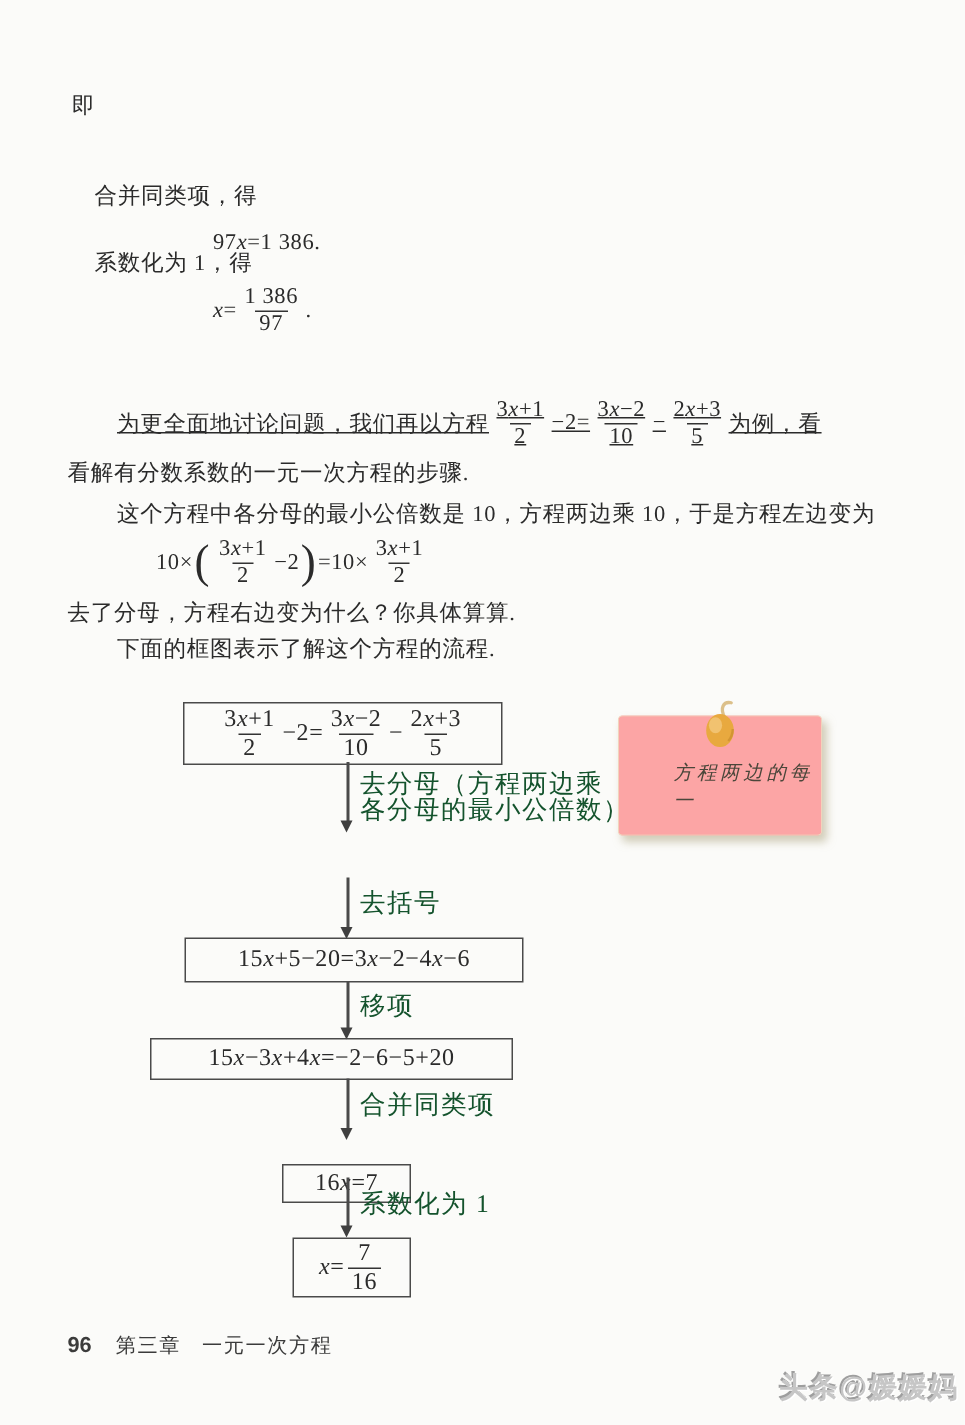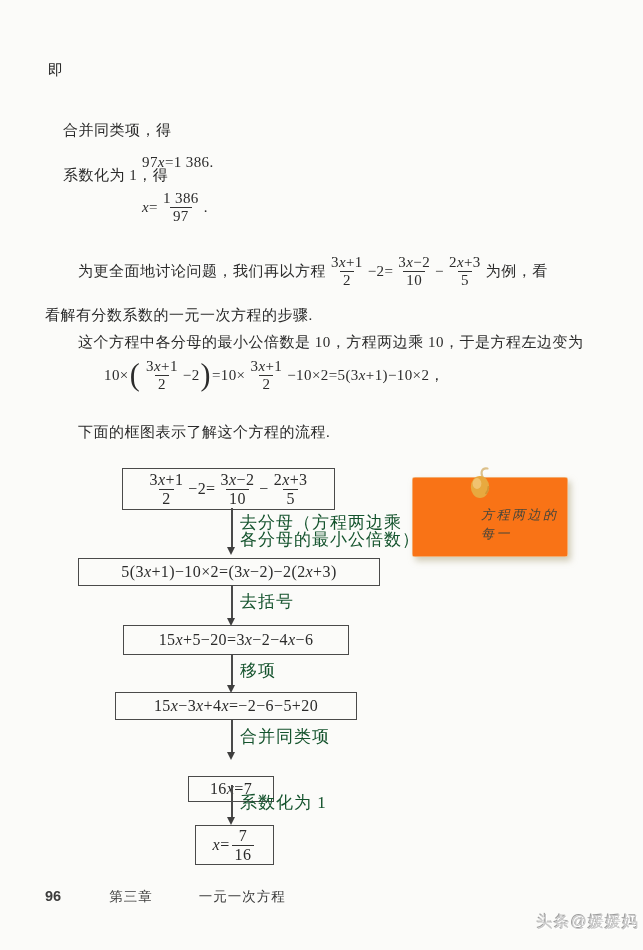--- a/index.html
+++ b/index.html
@@ -29,41 +29,40 @@
   .fc-box .math{font-size:16px;}
   .vline{position:absolute;width:1.6px;background:#4a4a4a;}
   .arrowhead{
     position:absolute;width:0;height:0;
     border-left:4.5px solid transparent;border-right:4.5px solid transparent;
     border-top:8px solid #3f3f3f;
   }
   .steplabel{position:absolute;font-size:17px;color:#14532d;letter-spacing:1px;line-height:17px;white-space:nowrap;}
   
   #note{
-    position:absolute;left:412px;top:477px;width:124px;height:80px;
-    background:#f97316;border-radius:3px;
+    position:absolute;left:412px;top:477px;width:136px;height:80px;
+    background:#fca5a5;border-radius:3px;
     box-shadow:3px 4px 6px rgba(175,165,130,.55), 0 0 0 .5px #eee3c4 inset;
-    padding-left:32px;
   }
   #note .pin{position:absolute;left:55px;top:-12px;}
   #note .ntext{
     margin-top:28px;font-size:13px;line-height:19px;
     font-style:italic;color:#4a463a;letter-spacing:2.5px;
   }
   #note .nline1{padding-left:37px;}
   #note .nline2{padding-left:8px;}
   
-  #footer{position:absolute;left:45px;top:888px;display:flex;align-items:baseline;font-size:13.5px;color:#3b3b3b;gap:32px;}
+  #footer{position:absolute;left:45px;top:888px;display:flex;align-items:baseline;font-size:13.5px;color:#3b3b3b;}
   #footer .pgnum{font-weight:bold;font-size:14.5px;margin-right:16px;font-family:"Liberation Sans","DejaVu Sans",sans-serif;}
   #footer .chap{margin-right:14px;letter-spacing:1px;}
   #footer .btitle{letter-spacing:1px;}
   
   #watermark{
     position:absolute;right:4px;top:912px;
-    font-size:16px;font-weight:normal;letter-spacing:1px;
+    font-size:19px;font-weight:bold;letter-spacing:1px;
     color:#c6c6c6;
     text-shadow:1px 1px 0 #ffffff,-1px -1px 0 #9e9e9e;
     font-family:"Liberation Sans","DejaVu Sans",sans-serif;
   }
 </style>
 </head>
 <body>
 
 <div id="page">
 
@@ -78,21 +77,21 @@
 
   <div class="abs eqrow math" style="left:142px;top:190px;">
     <span><i>x</i>=</span>
     <span class="frac">
       <span class="fnum">1 386</span>
       <span class="fden">97</span>
     </span>
     <span>.</span>
   </div>
 
-  <div class="abs eqrow cjk" style="left:78px;top:250px;height:42px;">
+  <div class="abs eqrow cjk" style="left:78px;top:261px;height:42px;text-decoration:underline;">
     <span>为更全面地讨论问题，我们再以方程</span>
     <span class="frac math">
       <span class="fnum">3<i>x</i>+1</span>
       <span class="fden">2</span>
     </span>
     <span class="math">−2=</span>
     <span class="frac math">
       <span class="fnum">3<i>x</i>−2</span>
       <span class="fden">10</span>
     </span>
@@ -115,23 +114,23 @@
       <span class="fnum">3<i>x</i>+1</span>
       <span class="fden">2</span>
     </span>
     <span>−2</span>
     <span class="bigparen">)</span>
     <span>=10×</span>
     <span class="frac">
       <span class="fnum">3<i>x</i>+1</span>
       <span class="fden">2</span>
     </span>
-    <span>−10×2=5(3<i>x</i>+1)−10×2，</span>
-  </div>
-
+  </div>
+
+  <div class="abs cjk" style="left:45px;top:399px;">去了分母，方程右边变为什么？你具体算算.</div>
   <div class="abs cjk" style="left:78px;top:423px;">下面的框图表示了解这个方程的流程.</div>
 
   <div class="fc-box" style="left:122px;top:468px;width:211px;height:40px;">
     <span class="eqrow math">
       <span class="frac">
         <span class="fnum">3<i>x</i>+1</span>
         <span class="fden">2</span>
       </span>
       <span>−2=</span>
       <span class="frac">
@@ -146,37 +145,34 @@
     </span>
   </div>
 
   <div class="vline" style="left:231px;top:508px;height:40px;"></div>
   <div class="arrowhead" style="left:227px;top:547px;"></div>
   <div class="steplabel" style="left:240px;top:514px;">
     <div>去分母（方程两边乘</div>
     <div>各分母的最小公倍数）</div>
   </div>
 
-  <div class="fc-box" style="left:78px;top:558px;width:300px;height:26px;">
-    <span class="math">5(3<i>x</i>+1)−10×2=(3<i>x</i>−2)−2(2<i>x</i>+3)</span>
-  </div>
 
   <div class="vline" style="left:231px;top:585px;height:34px;"></div>
   <div class="arrowhead" style="left:227px;top:618px;"></div>
   <div class="steplabel" style="left:240px;top:593px;">去括号</div>
 
   <div class="fc-box" style="left:123px;top:625px;width:224px;height:28px;">
     <span class="math">15<i>x</i>+5−20=3<i>x</i>−2−4<i>x</i>−6</span>
   </div>
 
   <div class="vline" style="left:231px;top:654px;height:32px;"></div>
   <div class="arrowhead" style="left:227px;top:685px;"></div>
   <div class="steplabel" style="left:240px;top:662px;">移项</div>
 
-  <div class="fc-box" style="left:115px;top:692px;width:240px;height:26px;">
+  <div class="fc-box" style="left:100px;top:692px;width:240px;height:26px;">
     <span class="math">15<i>x</i>−3<i>x</i>+4<i>x</i>=−2−6−5+20</span>
   </div>
 
   <div class="vline" style="left:231px;top:719px;height:34px;"></div>
   <div class="arrowhead" style="left:227px;top:752px;"></div>
   <div class="steplabel" style="left:240px;top:728px;">合并同类项</div>
 
   <div class="fc-box" style="left:188px;top:760px;width:84px;height:24px;margin-top:16px;">
     <span class="math">16<i>x</i>=7</span>
   </div>

